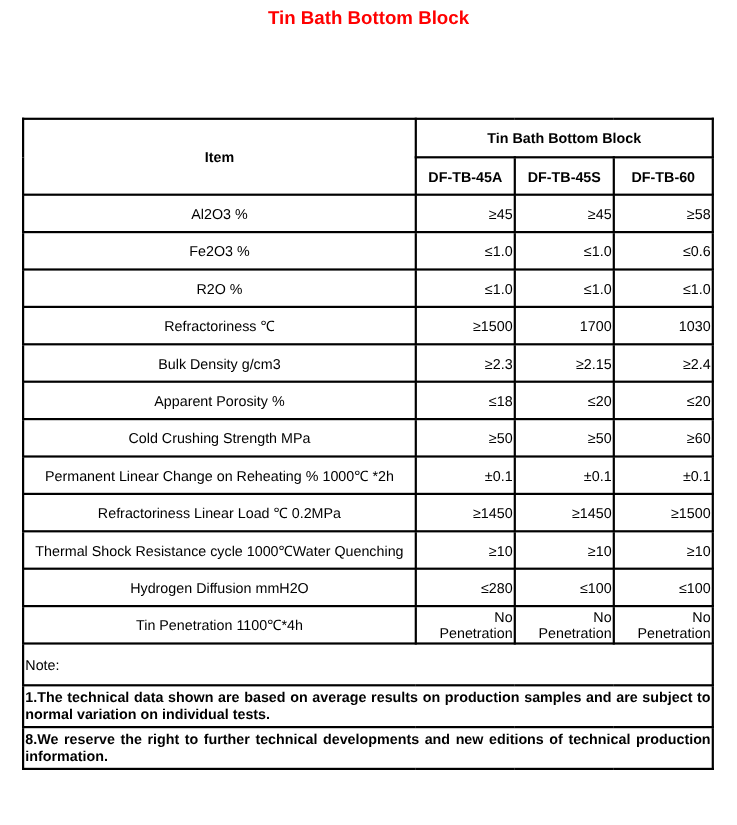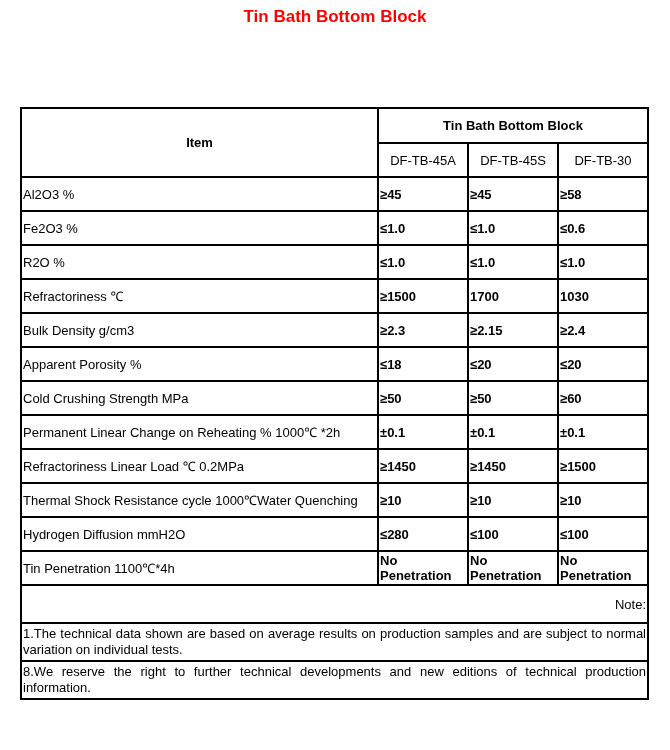--- a/index.html
+++ b/index.html
@@ -5,27 +5,27 @@
   html, body { margin: 0; padding: 0; background: #ffffff; }
   body { width: 670px; height: 750px; position: relative; overflow: hidden;
          font-family: "Liberation Sans", sans-serif; color: #000; }
   .title { position: absolute; left: 0; top: 7px; width: 670px; text-align: center;
            font-size: 17px; font-weight: bold; color: #ff0000; }
   table.spec { position: absolute; left: 20px; top: 107px; width: 629px;
                border-collapse: collapse; table-layout: fixed; font-size: 13px; }
   table.spec td, table.spec th { border: 2px solid #000; padding: 0 1px; }
   th { font-weight: bold; text-align: center; }
   .h1 { height: 33px; }
-  .h2 { height: 32px; font-weight: normal; }
-  td.item { text-align: left; }
-  td.val { text-align: left; font-weight: bold; }
+  .h2 { height: 32px; font-weight: bold; }
+  td.item { text-align: center; }
+  td.val { text-align: right; }
   tr.r td { height: 32px; }
   tr.r.two td.item { line-height: 15px; }
-  td.note { text-align: right; height: 36px; }
-  td.para { text-align: justify; line-height: 16px; height: 36px; }
+  td.note { text-align: left; height: 36px; }
+  td.para { text-align: justify; line-height: 16px; height: 36px; font-weight: bold; }
 </style>
 </head>
 <body>
 
 <div class="title">Tin Bath Bottom Block</div>
 
 <table class="spec">
   <colgroup>
     <col style="width:357px">
       <col style="width:90px">
@@ -33,21 +33,21 @@
       <col style="width:90px">
   </colgroup>
   <tbody>
       <tr>
     <th rowspan="2">Item</th>
     <th colspan="3" class="h1">Tin Bath Bottom Block</th>
   </tr>
   <tr>
     <th class="h2">DF-TB-45A</th>
     <th class="h2">DF-TB-45S</th>
-    <th class="h2">DF-TB-30</th>
+    <th class="h2">DF-TB-60</th>
   </tr>
   </tbody>
     <tbody id="rows">
       <tr class="r">
         <td class="item">Al2O3  %</td>
         <td class="val">≥45</td>
         <td class="val">≥45</td>
         <td class="val">≥58</td>
       </tr>
       <tr class="r">

